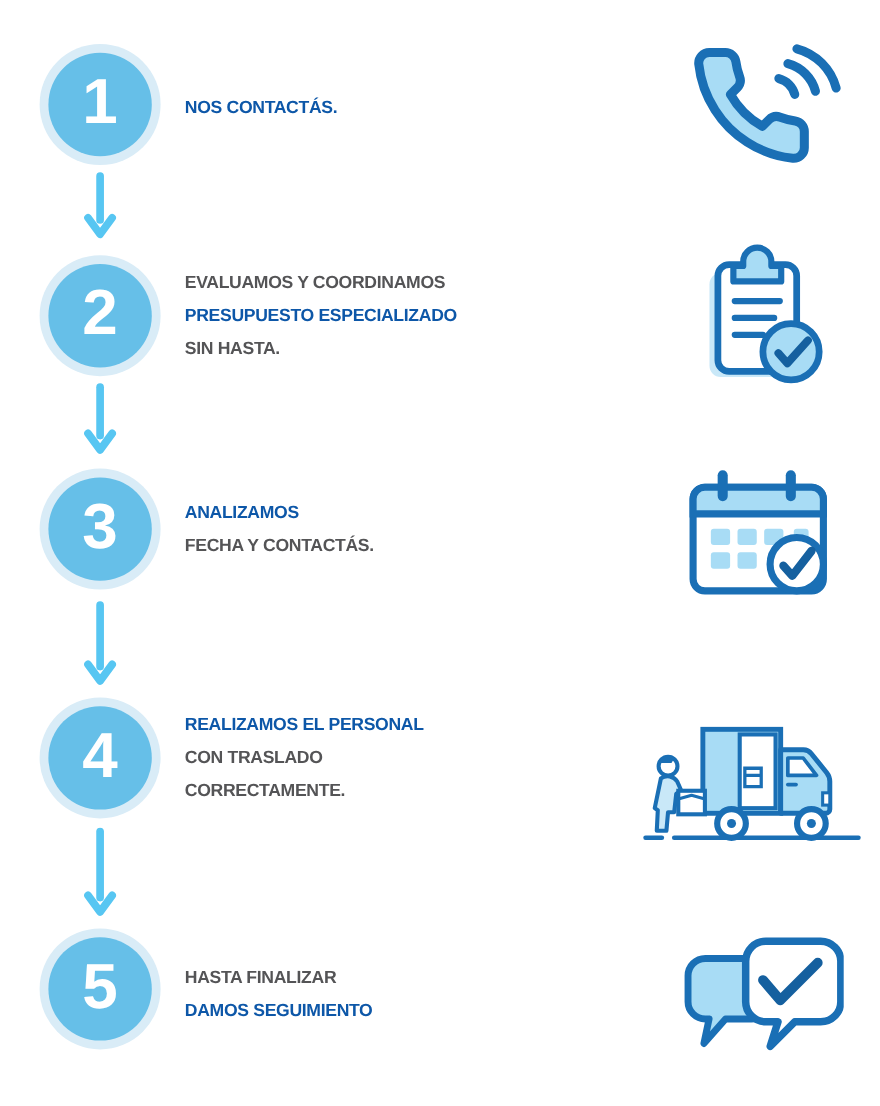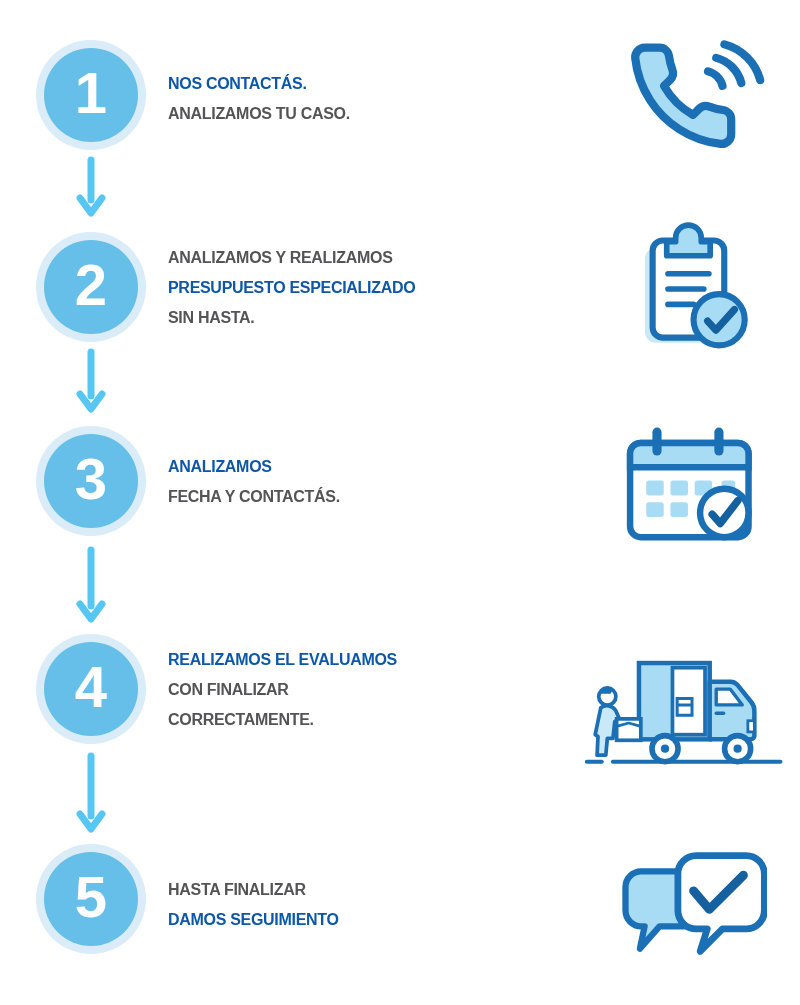--- a/index.html
+++ b/index.html
@@ -62,42 +62,41 @@
 
 <div class="canvas">
 
   <div class="halo" style="left:36px;top:40px;">
     <div class="circle">
       <span>1</span>
     </div>
   </div>
   <div class="stepText" style="top:99px;">
     <div class="line blue">NOS CONTACTÁS.</div>
-    <div class="line dark">ANALIZAMOS TU CASO.</div>
   </div>
   <div class="iconBox" style="left:625px;top:38px;">
     <svg width="140" height="116" viewBox="0 0 29 24">
       <path class="ol f-light" stroke-width="1.7" stroke-linejoin="round" d="M22 16.92v3a2 2 0 0 1-2.18 2 19.79 19.79 0 0 1-8.63-3.07 19.5 19.5 0 0 1-6-6A19.79 19.79 0 0 1 2.12 4.18 2 2 0 0 1 4.11 2h3a2 2 0 0 1 2 1.72c.127.96.361 1.903.7 2.81a2 2 0 0 1-.45 2.11L8.09 9.91a16 16 0 0 0 6 6l1.27-1.27a2 2 0 0 1 2.11-.45c.907.339 1.85.573 2.81.7A2 2 0 0 1 22 16.92z"></path>
       <path class="ol f-none" stroke-width="1.7" stroke-linecap="round" d="M17.2 6.9a4.2 4.2 0 0 1 3 3"></path>
       <path class="ol f-none" stroke-width="1.7" stroke-linecap="round" d="M18.9 4.1a7.3 7.3 0 0 1 5.2 5.2"></path>
       <path class="ol f-none" stroke-width="1.7" stroke-linecap="round" d="M20.6 1.3a10.4 10.4 0 0 1 7.4 7.4"></path>
     </svg>
   </div>
   <svg class="arrow-svg" style="top:156px;" width="30" height="64" viewBox="0 0 30 64">
     <line class="arrow-stroke" x1="15" y1="4" x2="15" y2="44" stroke-width="7" stroke-linecap="round"></line>
     <path class="arrow-stroke" d="M4 42 L15 57 L26 42" fill="none" stroke-width="7" stroke-linecap="round" stroke-linejoin="round"></path>
   </svg>
 
   <div class="halo" style="left:36px;top:232px;">
     <div class="circle">
       <span>2</span>
     </div>
   </div>
   <div class="stepText" style="top:288px;">
-    <div class="line dark">ANALIZAMOS Y REALIZAMOS</div>
+    <div class="line dark">EVALUAMOS Y COORDINAMOS</div>
     <div class="line blue">PRESUPUESTO ESPECIALIZADO</div>
     <div class="line dark">SIN HASTA.</div>
   </div>
   <div class="iconBox" style="left:632px;top:220px;">
     <svg width="118" height="133" viewBox="0 0 46 52">
       <rect class="f-lighter" x="5" y="11" width="28" height="37" rx="4"></rect>
       <rect class="ol f-white" stroke-width="2.4" x="8" y="8" width="28" height="38" rx="4"></rect>
       <path class="ol f-light" stroke-width="2.2" stroke-linejoin="round" d="M13.5 8.5 h3.5 V7 a5 5 0 0 1 10 0 v1.5 h3.5 v5.5 h-17 z"></path>
       <line class="ol" x1="14" y1="21" x2="30" y2="21" stroke-width="2.2" stroke-linecap="round"></line>
       <line class="ol" x1="14" y1="27" x2="28" y2="27" stroke-width="2.2" stroke-linecap="round"></line>
@@ -140,22 +139,22 @@
     <line class="arrow-stroke" x1="15" y1="4" x2="15" y2="60" stroke-width="7" stroke-linecap="round"></line>
     <path class="arrow-stroke" d="M4 58 L15 73 L26 58" fill="none" stroke-width="7" stroke-linecap="round" stroke-linejoin="round"></path>
   </svg>
 
   <div class="halo" style="left:36px;top:634px;">
     <div class="circle">
       <span>4</span>
     </div>
   </div>
   <div class="stepText" style="top:690px;">
-    <div class="line blue">REALIZAMOS EL EVALUAMOS</div>
-    <div class="line dark">CON FINALIZAR</div>
+    <div class="line blue">REALIZAMOS EL PERSONAL</div>
+    <div class="line dark">CON TRASLADO</div>
     <div class="line dark">CORRECTAMENTE.</div>
   </div>
   <div class="iconBox" style="left:583px;top:650px;">
     <svg width="205" height="121" viewBox="0 0 110 65">
       <line class="ol" x1="2" y1="60" x2="10" y2="60" stroke-width="2.2" stroke-linecap="round"></line>
       <line class="ol" x1="16" y1="60" x2="106" y2="60" stroke-width="2.2" stroke-linecap="round"></line>
       <rect class="ol f-light" stroke-width="2.4" x="30" y="7" width="38" height="41"></rect>
       <rect class="ol f-white" stroke-width="2" x="48" y="9.5" width="17.5" height="36"></rect>
       <path class="ol f-white" stroke-width="1.6" d="M50.5 26 h8 v9 h-8 z M50.5 29.5 h8"></path>
       <path class="ol f-light" stroke-width="2.4" stroke-linejoin="round" d="M68 17 h11 a5 5 0 0 1 4 1.9 l7.5 9.3 a7 7 0 0 1 1.5 4.4 V46 a2 2 0 0 1 -2 2 H68 z"></path>

